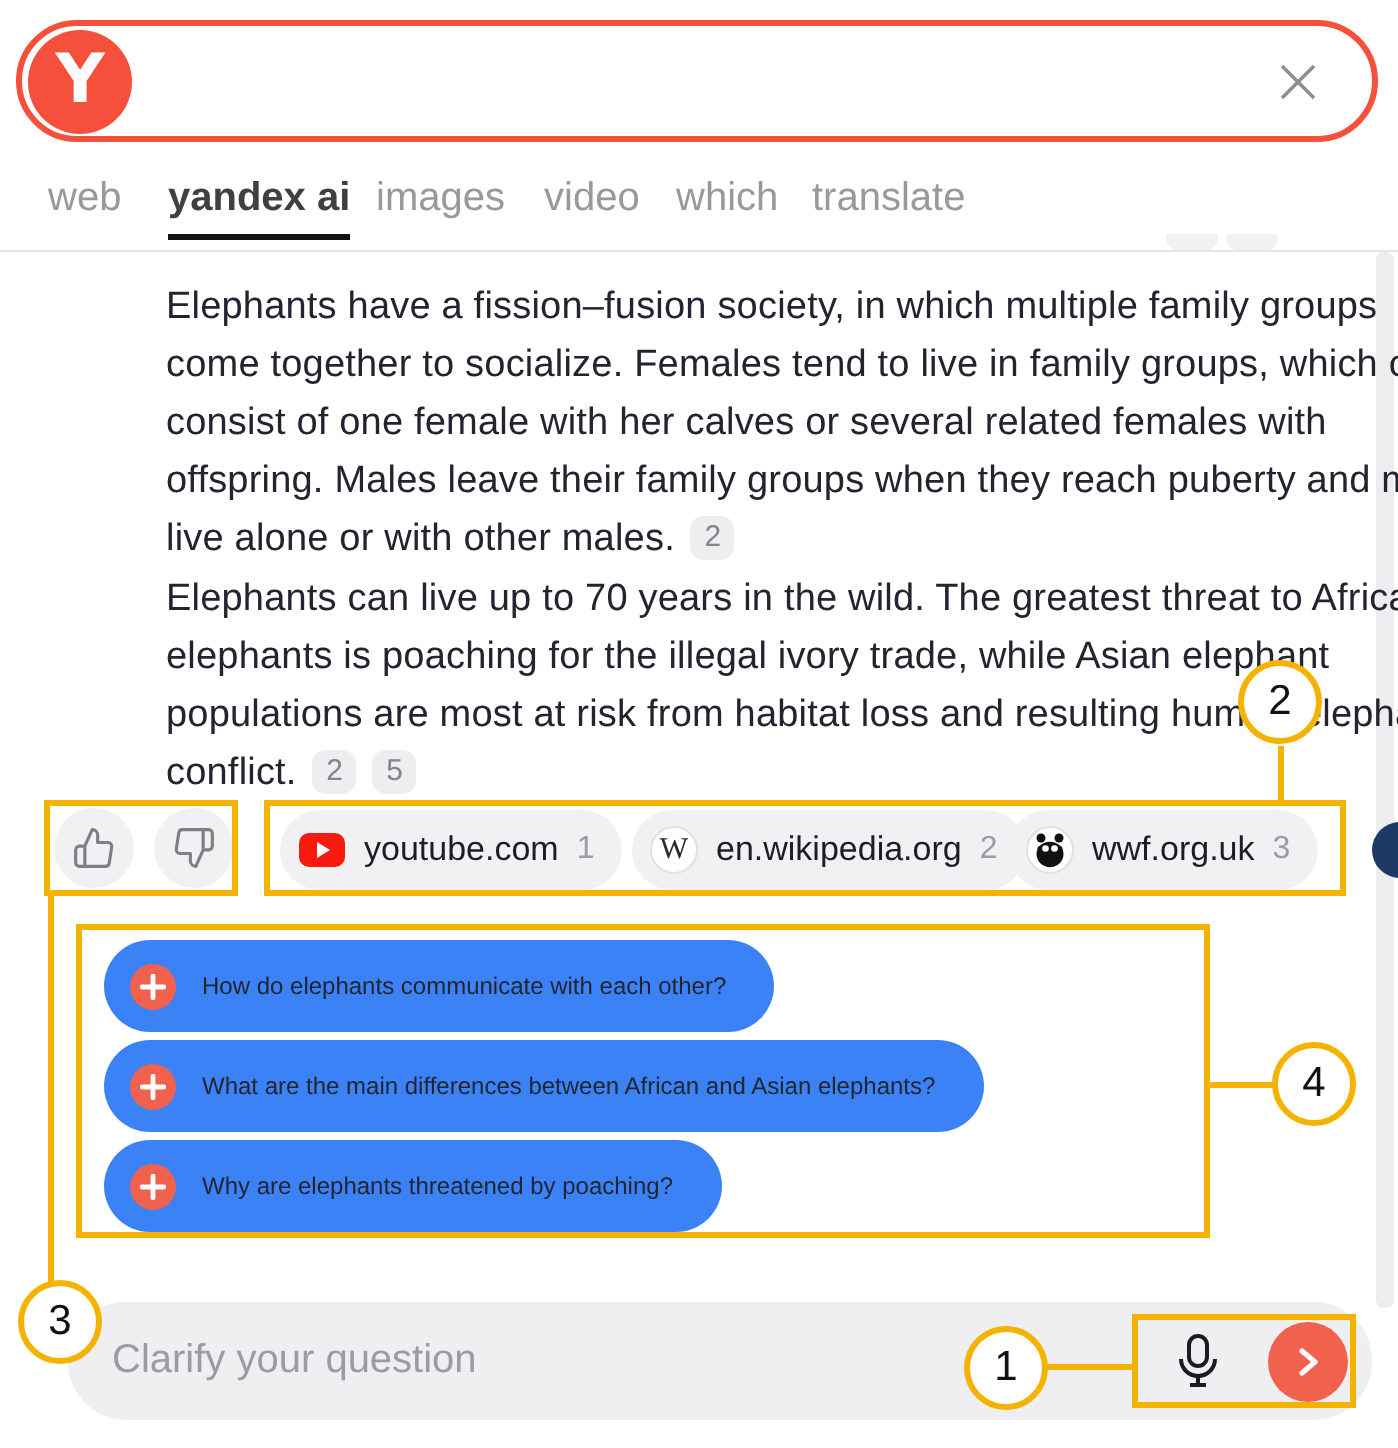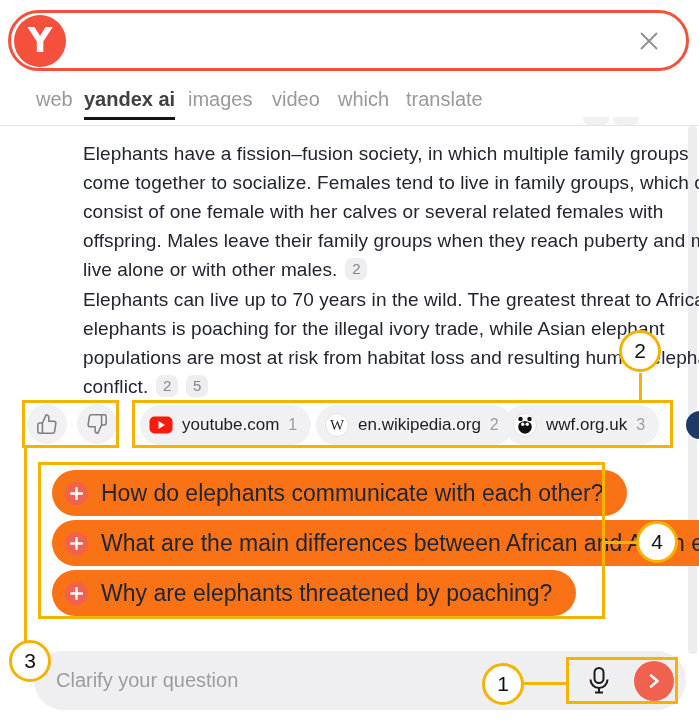--- a/index.html
+++ b/index.html
@@ -64,23 +64,23 @@
     display:inline-flex; align-items:center; padding:0 14px 0 9px; gap:9px;
     font-size:17px; color:#1d1d22; cursor:pointer; white-space:nowrap;
   }
   .chip .rank { color:#9b9ba2; font-size:16px; }
   .chip .favicon { width:24px; height:24px; border-radius:50%; display:flex; align-items:center; justify-content:center; flex:0 0 auto; }
   .wiki-fav { background:#fff; border:1px solid #e2e2e6; font-family:"Liberation Serif", serif; font-size:15px; color:#2a2a2e; }
   .panda-fav { background:#fff; border:1px solid #e2e2e6; }
   .blue-fav { position:absolute; left:686px; top:411px; width:28px; height:28px; border-radius:50%; background:#1d3a66; }
   
   .sugg {
-    position:absolute; left:52px; height:46px; border-radius:23px; background:#f97316;
+    position:absolute; left:52px; height:46px; border-radius:23px; background:#3b82f6;
     display:inline-flex; align-items:center; gap:13px; padding:0 24px 0 13px;
-    font-size:23px; color:#222530; cursor:pointer; white-space:nowrap;
+    font-size:12px; color:#222530; cursor:pointer; white-space:nowrap;
   }
   .plus-circle {
     width:23px; height:23px; border-radius:50%; background:#f0614e; flex:0 0 auto;
     display:flex; align-items:center; justify-content:center;
   }
   
   .ask-bar {
     position:absolute; left:34px; top:651px; width:652px; height:59px;
     border-radius:29px; background:#efeff2; display:flex; align-items:center;justify-content:space-between;
   }
@@ -117,21 +117,21 @@
     </div>
     <div class="clear-btn">
       <svg width="26" height="26" viewBox="0 0 26 26">
         <line x1="5" y1="5" x2="21" y2="21" stroke="#8d8d93" stroke-width="1.8"></line>
         <line x1="21" y1="5" x2="5" y2="21" stroke="#8d8d93" stroke-width="1.8"></line>
       </svg>
     </div>
   </div>
 
   <div class="tabs">
-    <div class="tab" style="left:36px"><span>web</span></div>
+    <div class="tab" style="left:24px"><span>web</span></div>
     <div class="tab active" style="left:84px"><span>yandex ai</span><div class="underline"></div></div>
     <div class="tab" style="left:188px"><span>images</span></div>
     <div class="tab" style="left:272px"><span>video</span></div>
     <div class="tab" style="left:338px"><span>which</span></div>
     <div class="tab" style="left:406px"><span>translate</span></div>
   </div>
 
   <div class="panel-divider"></div>
   <div class="clipped-btn" style="left:583px"></div>
   <div class="clipped-btn" style="left:613px"></div>

